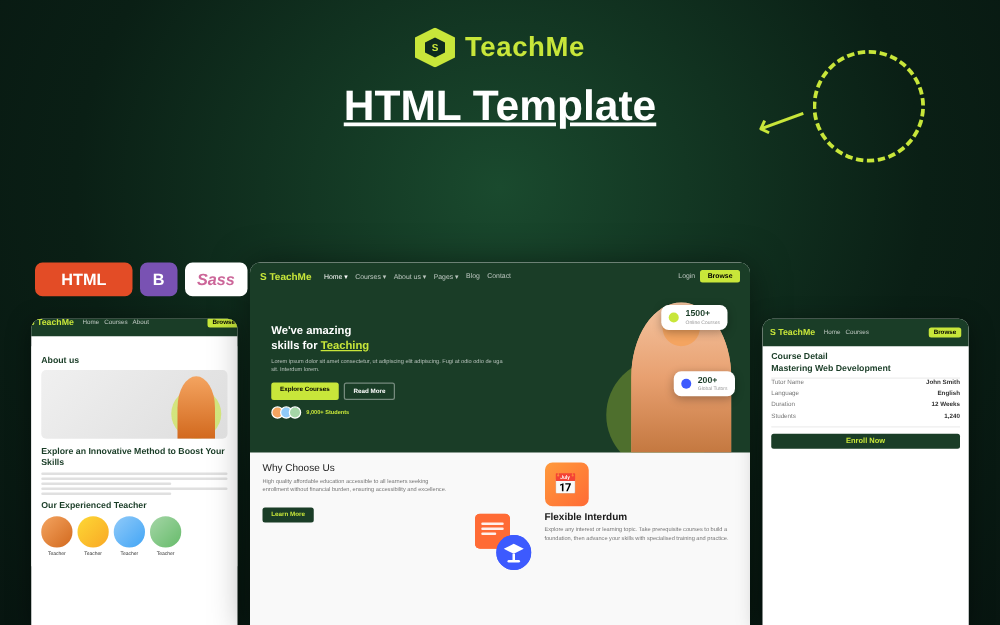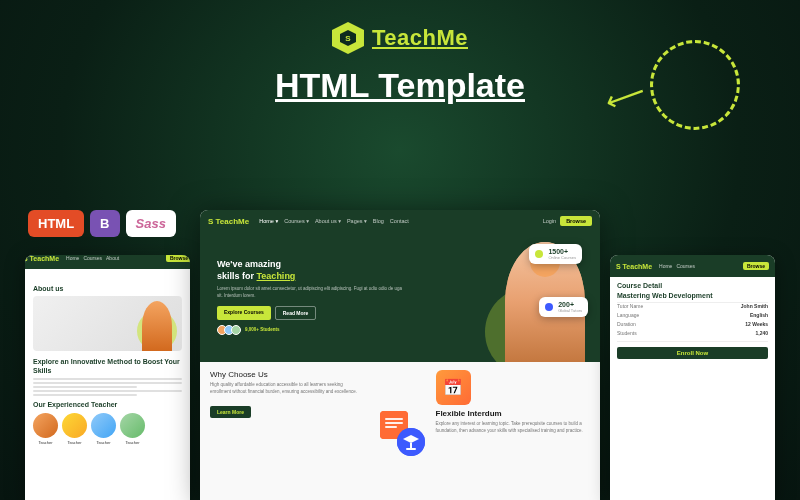--- a/index.html
+++ b/index.html
@@ -72,21 +72,20 @@
 
     .logo-text {
       font-size: 22px;
       font-weight: 700;
       color: #fff;
       letter-spacing: 0.5px;
     }
 
     .logo-text span {
       color: #c8e63a;
-      text-decoration: underline;
     }
 
     .main-title {
       font-size: 36px;
       font-weight: 800;
       color: #c8e63a;
       text-decoration: underline;
       text-decoration-color: #c8e63a;
       text-align: center;
       line-height: 1.15;
@@ -111,21 +110,21 @@
       align-items: center;
       gap: 6px;
       z-index: 10;
     }
 
     .badge-html {
       background: #e34c26;
       color: #fff;
       font-weight: 700;
       font-size: 13px;
-      padding: 6px 10px;
+      padding: 6px 21px;
       border-radius: 6px;
     }
 
     .badge-bootstrap {
       background: #7952b3;
       color: #fff;
       font-weight: 700;
       font-size: 13px;
       padding: 6px 10px;
       border-radius: 6px;

